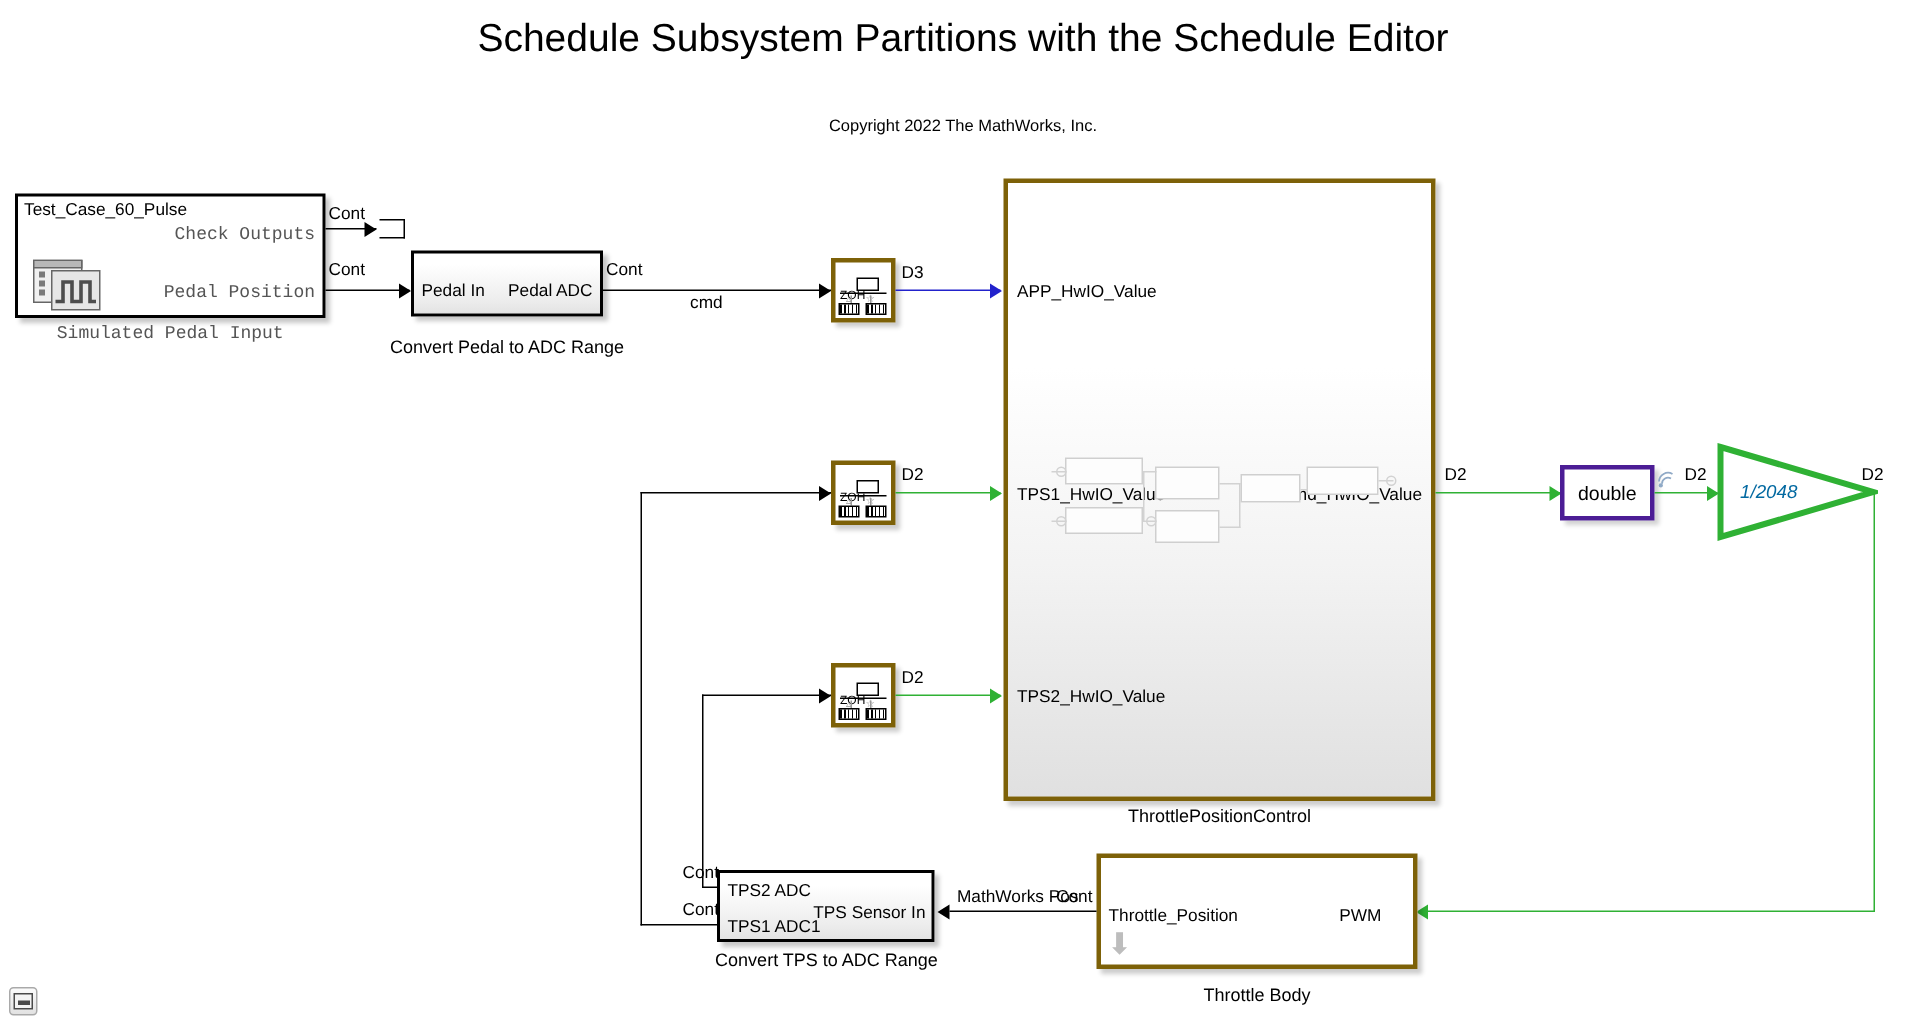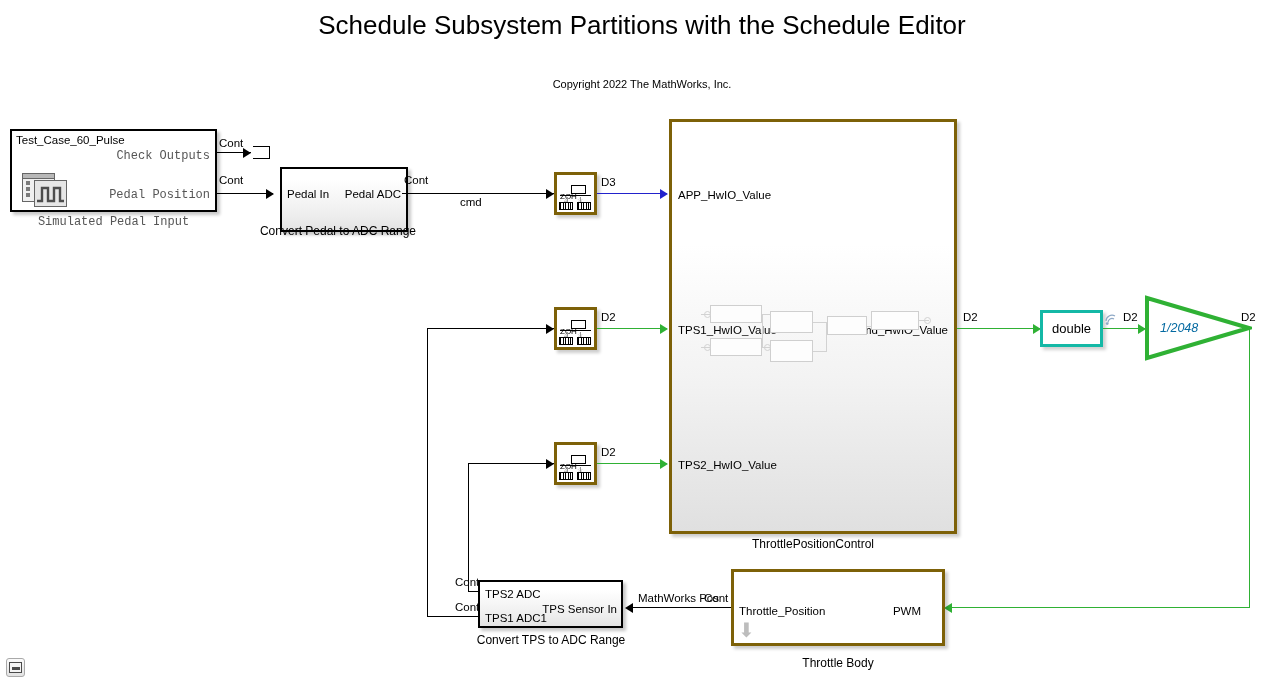--- a/index.html
+++ b/index.html
@@ -46,21 +46,21 @@
     box-shadow: 3px 3px 3px rgba(0,0,0,0.22);
   }
   .blk-grad {
     background: linear-gradient(to bottom, #ffffff 0%, #ffffff 18%, #ededed 78%, #e3e3e3 100%);
   }
   .blk-olive {
     border: 3px solid #7d6108;
     box-shadow: 3px 3px 3px rgba(0,0,0,0.20);
   }
   .blk-green {
-    border: 3px solid #14b8a6;
+    border: 3px solid #4c1d95;
     box-shadow: 3px 3px 3px rgba(0,0,0,0.18);
   }
 
   .port-label {
     position: absolute;
     font-size: 11.5px;
     color: #000000;
     white-space: nowrap;
   }
   .blk-name {
@@ -243,21 +243,21 @@
   <div>
     <div class="term-top" style="left:253px; top:146px; width:17px;"></div>
     <div class="term-bot" style="left:253px; top:158px; width:17px;"></div>
     <div class="term-right" style="left:268.5px; top:146px; height:13px;"></div>
   </div>
 
   <div class="sig-label" style="left:219px; top:174px;">Cont</div>
   <div class="sig h-blk" style="left:217px; top:193px; width:56px;"></div>
   <div class="arrow ar-r-blk" style="left:266px; top:188.5px;"></div>
 
-  <div class="abs blk blk-black blk-grad" style="left:280px; top:167px; width:128px; height:65px;">
+  <div class="abs blk blk-black blk-grad" style="left:274px; top:167px; width:128px; height:44px;">
     <div class="port-label" style="left:5px; top:19px;">Pedal In</div>
     <div class="port-label" style="right:5px; top:19px;">Pedal ADC</div>
   </div>
   <div class="blk-name" style="left:258px; top:224px; width:160px;">Convert Pedal to ADC Range</div>
 
   <div class="sig-label" style="left:404px; top:174px;">Cont</div>
   <div class="sig h-blk" style="left:402px; top:193px; width:152px;"></div>
   <div class="arrow ar-r-blk" style="left:546px; top:188.5px;"></div>
   <div class="sig-label" style="left:460px; top:196px;">cmd</div>
 

